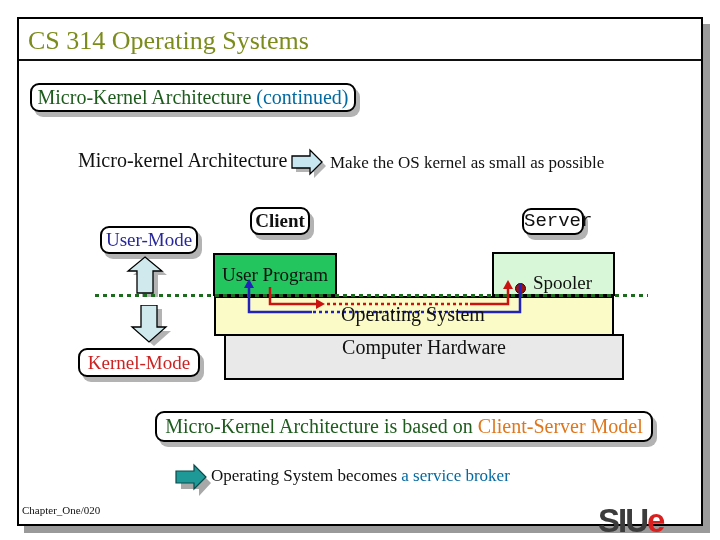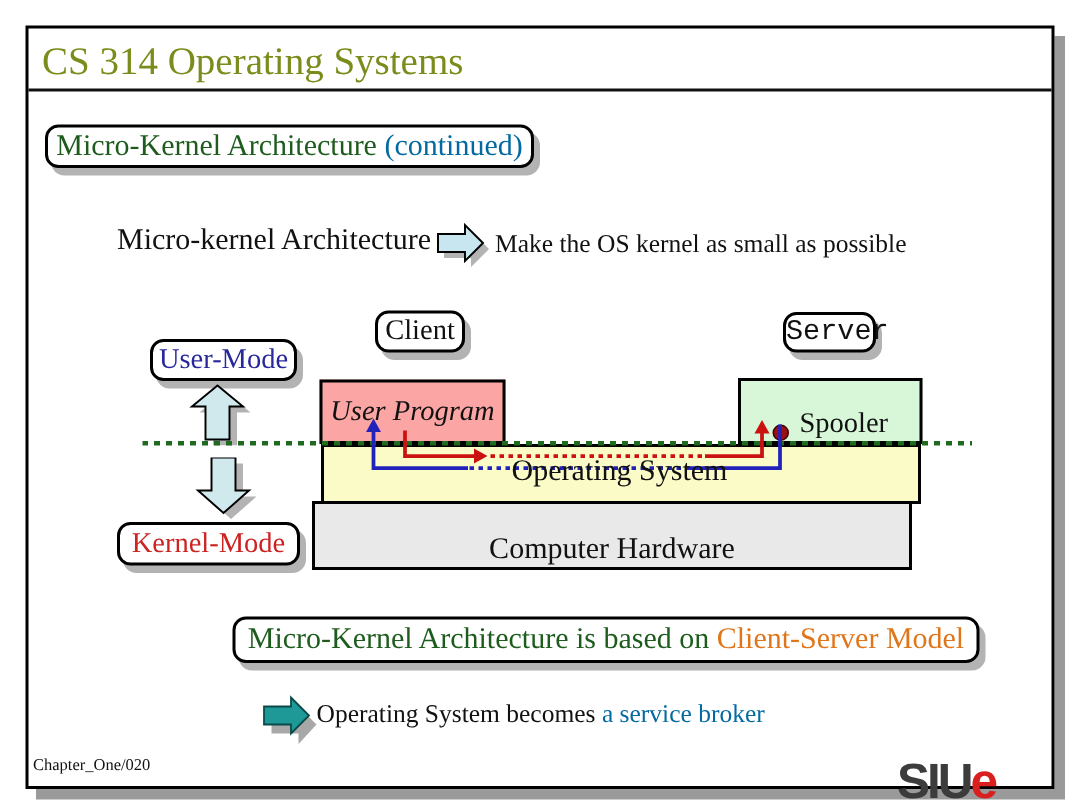--- a/index.html
+++ b/index.html
@@ -16,35 +16,35 @@
   .bubble{background:#fff;border:2px solid #000;border-radius:9px;
           box-shadow:4px 5px 0 #b3b3b3;text-align:center;white-space:nowrap;}
   .heading-box{left:30px;top:83px;width:322px;height:25px;line-height:25px;font-size:20px;}
   .green{color:#1e5c1e;}
   .red{color:#0369a1;}
   .orange{color:#e0761c;}
 
   .term{left:78px;top:149px;font-size:20px;color:#111;}
   .definition{left:330px;top:153px;font-size:17px;color:#111;}
 
-  .client-box{left:250px;top:207px;width:56px;height:24px;line-height:24px;font-size:19px;color:#111;}
+  .client-box{left:250px;top:207px;width:56px;height:24px;line-height:24px;font-size:19px;color:#111;font-weight:bold;}
   .server-box{left:522px;top:208px;width:58px;height:23px;line-height:23px;font-size:19px;color:#111;font-family:Liberation Mono, monospace;}
   .user-mode-box{left:100px;top:226px;width:94px;height:24px;line-height:24px;font-size:19px;color:#28289c;}
   .kernel-mode-box{left:78px;top:348px;width:118px;height:25px;line-height:25px;font-size:19px;color:#cc2222;}
 
-  .user-program-box{left:213px;top:253px;width:120px;height:39px;background:#fca5a5;
-          border:2px solid #000;text-align:center;line-height:39px;font-size:19px;color:#111;z-index:2;font-style:italic;}
+  .user-program-box{left:213px;top:253px;width:120px;height:39px;background:#22c55e;
+          border:2px solid #000;text-align:center;line-height:39px;font-size:19px;color:#111;z-index:2;}
   .spooler-box{left:492px;top:252px;width:119px;height:40px;background:#d8f7d8;
           border:2px solid #000;z-index:2;display:flex;align-items:flex-end;justify-content:center;
           font-size:19px;color:#111;gap:7px;}
   .port-dot{width:9px;height:9px;border-radius:50%;background:#991111;border:1px solid #440000;margin-top:4px;}
 
   .os-band{left:214px;top:296px;width:396px;height:36px;background:#fbfbc8;border:2px solid #000;z-index:1;}
-  .hw-band{left:208px;top:334px;width:396px;height:42px;background:#e9e9e9;border:2px solid #000;z-index:1;
-           display:flex;align-items:flex-end;justify-content:center;font-size:20px;color:#111;}
+  .hw-band{left:224px;top:334px;width:396px;height:42px;background:#e9e9e9;border:2px solid #000;z-index:1;
+           display:flex;align-items:flex-start;justify-content:center;font-size:20px;color:#111;}
   .os-label{left:214px;top:303px;width:398px;text-align:center;font-size:20px;color:#111;z-index:4;}
 
   .mode-divider{left:95px;top:294px;width:553px;height:3px;z-index:3;
       background:repeating-linear-gradient(90deg,#1d6b1d 0 4px,transparent 4px 8px);}
 
   .flow-svg{left:0;top:0;width:720px;height:540px;z-index:3;pointer-events:none;}
   .icon-svg{z-index:2;}
 
   .conclusion-box{left:155px;top:411px;width:494px;height:27px;line-height:27px;font-size:20px;}
   .broker-note{left:211px;top:466px;font-size:17px;color:#111;white-space:nowrap;}

